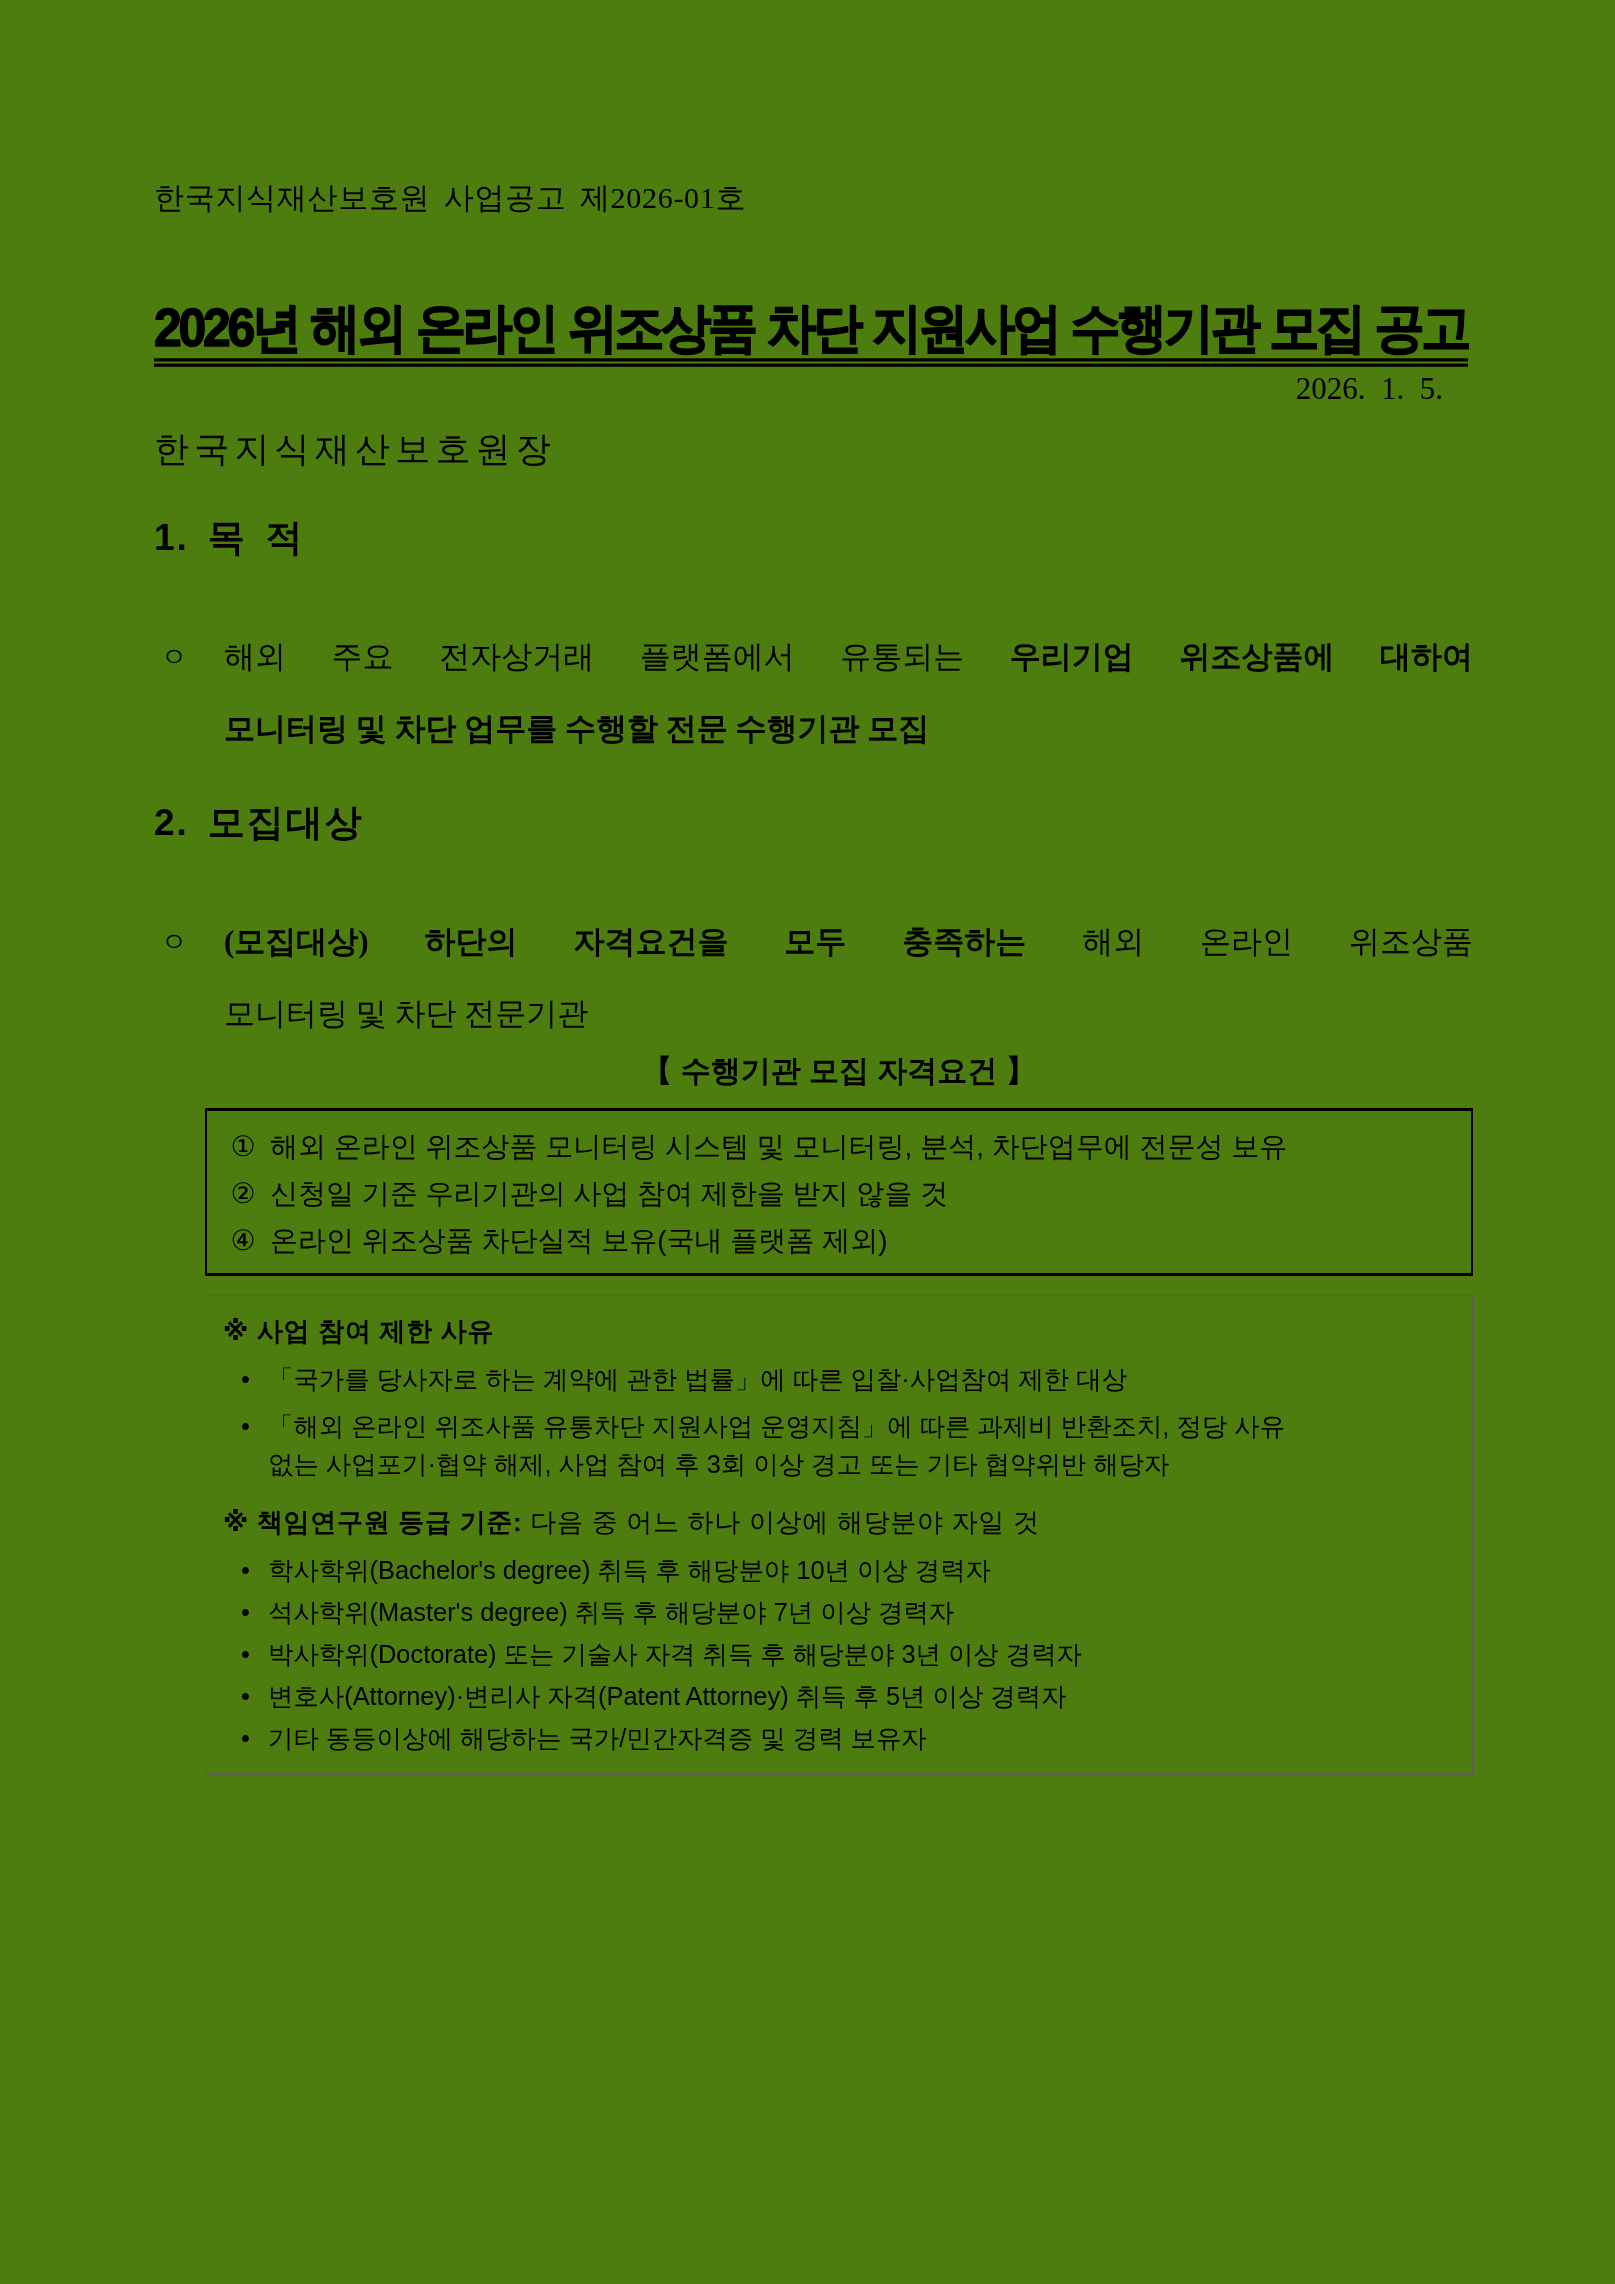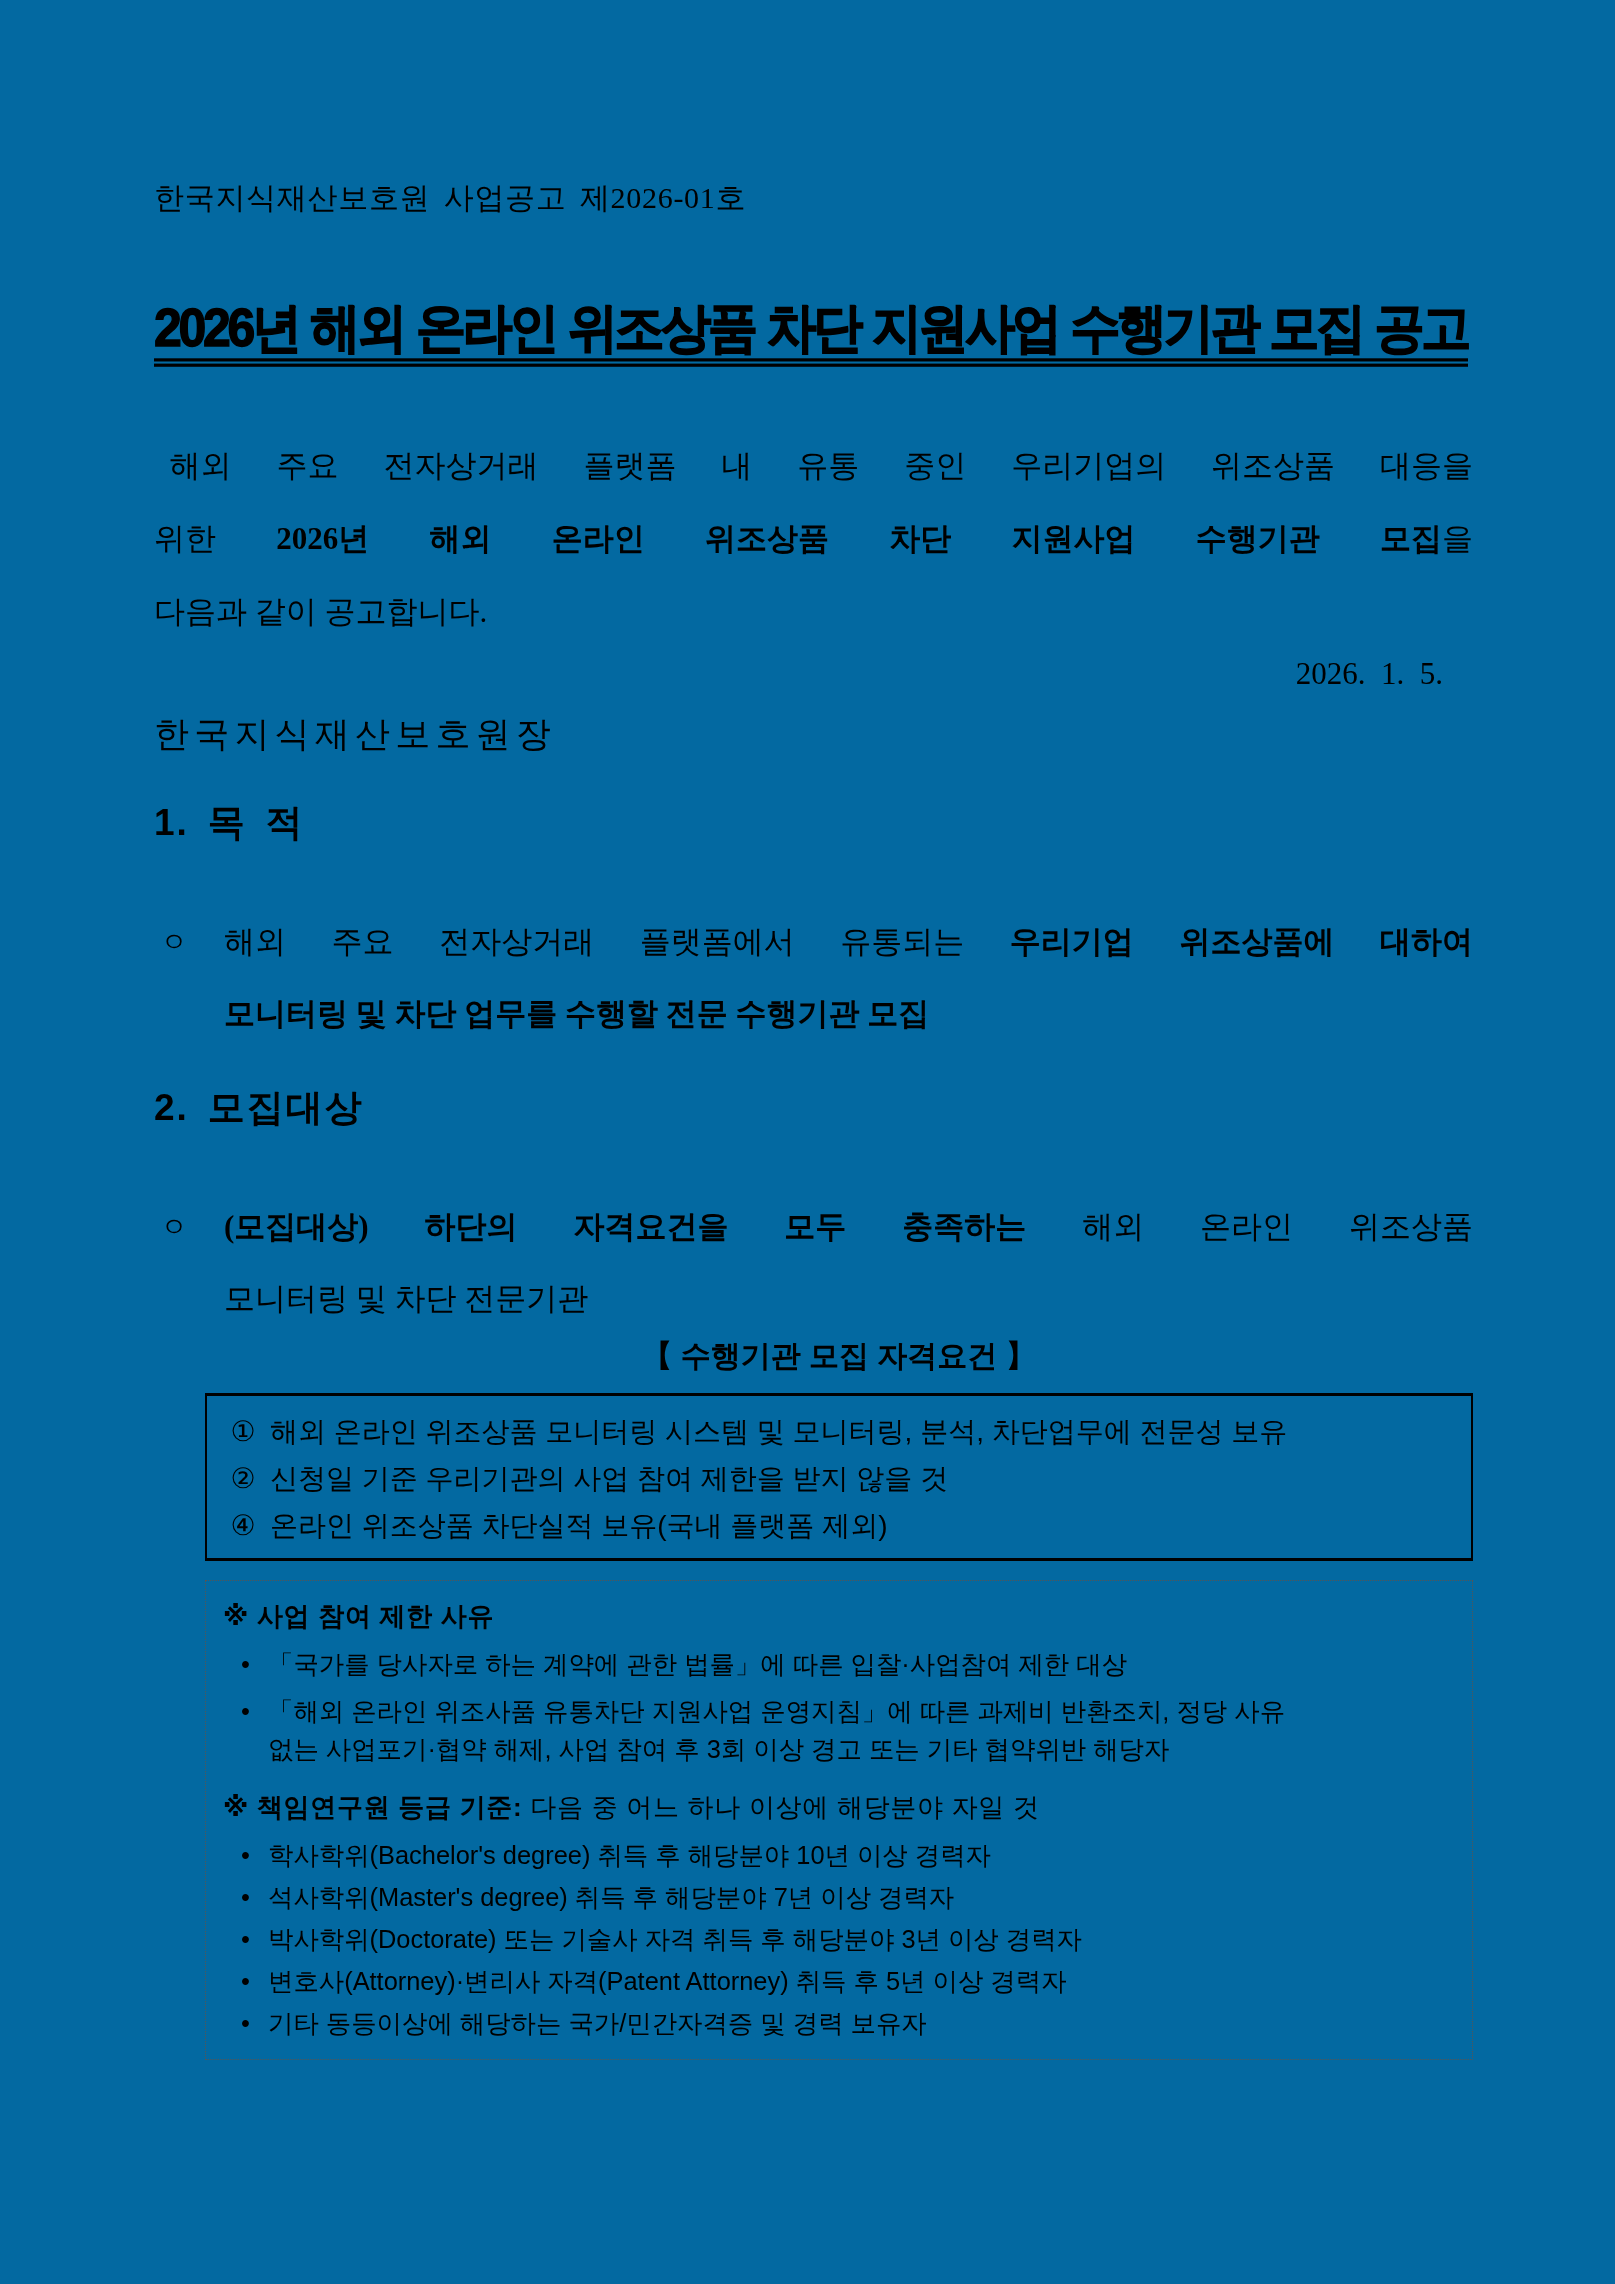--- a/index.html
+++ b/index.html
@@ -1,20 +1,20 @@
 <!DOCTYPE html>
 <html lang="ko" style="font-size:10.4px"><head>
 <meta charset="utf-8">
 <style>
   html,body{margin:0;padding:0;background:#e8e8e8;}
   .page{
     position:relative;
     width:1616px;
     height:2284px;
-    background:#0369a1;
+    background:#4d7c0f;
     color:#000000;
     font-family:"Liberation Serif","DejaVu Serif",serif;
     box-sizing:border-box;
     padding:183px 143px 12px 154px;
     overflow:hidden;
   }
   
   .doc-no{
     font-size:30px;
     line-height:30px;
@@ -144,25 +144,20 @@
 <body>
 
 <div class="page">
 
   <div class="doc-no">한국지식재산보호원 사업공고 제2026-01호</div>
 
   <div class="title-wrap">
     <span class="main-title">2026년 해외 온라인 위조상품 차단 지원사업 수행기관 모집 공고</span>
   </div>
 
-  <div class="intro">
-    <div class="jline indent1">해외 주요 전자상거래 플랫폼 내 유통 중인 우리기업의 위조상품 대응을</div>
-    <div class="jline"><span>위한 </span><span class="bold">2026년 해외 온라인 위조상품 차단 지원사업 수행기관 모집</span><span>을</span></div>
-    <div class="lline">다음과 같이 공고합니다.</div>
-  </div>
 
   <div class="date-line">2026.  1.  5.</div>
   <div class="signer-line">한국지식재산보호원장</div>
 
   <div class="sec-heading sec1-heading">1. 목 적</div>
 
   <div class="obullet">
     <span class="marker">ㅇ</span>
     <div class="jline"><span>해외 주요 전자상거래 플랫폼에서 유통되는 </span><span class="bold">우리기업 위조상품에 대하여</span></div>
     <div class="lline bold">모니터링 및 차단 업무를 수행할 전문 수행기관 모집</div>

